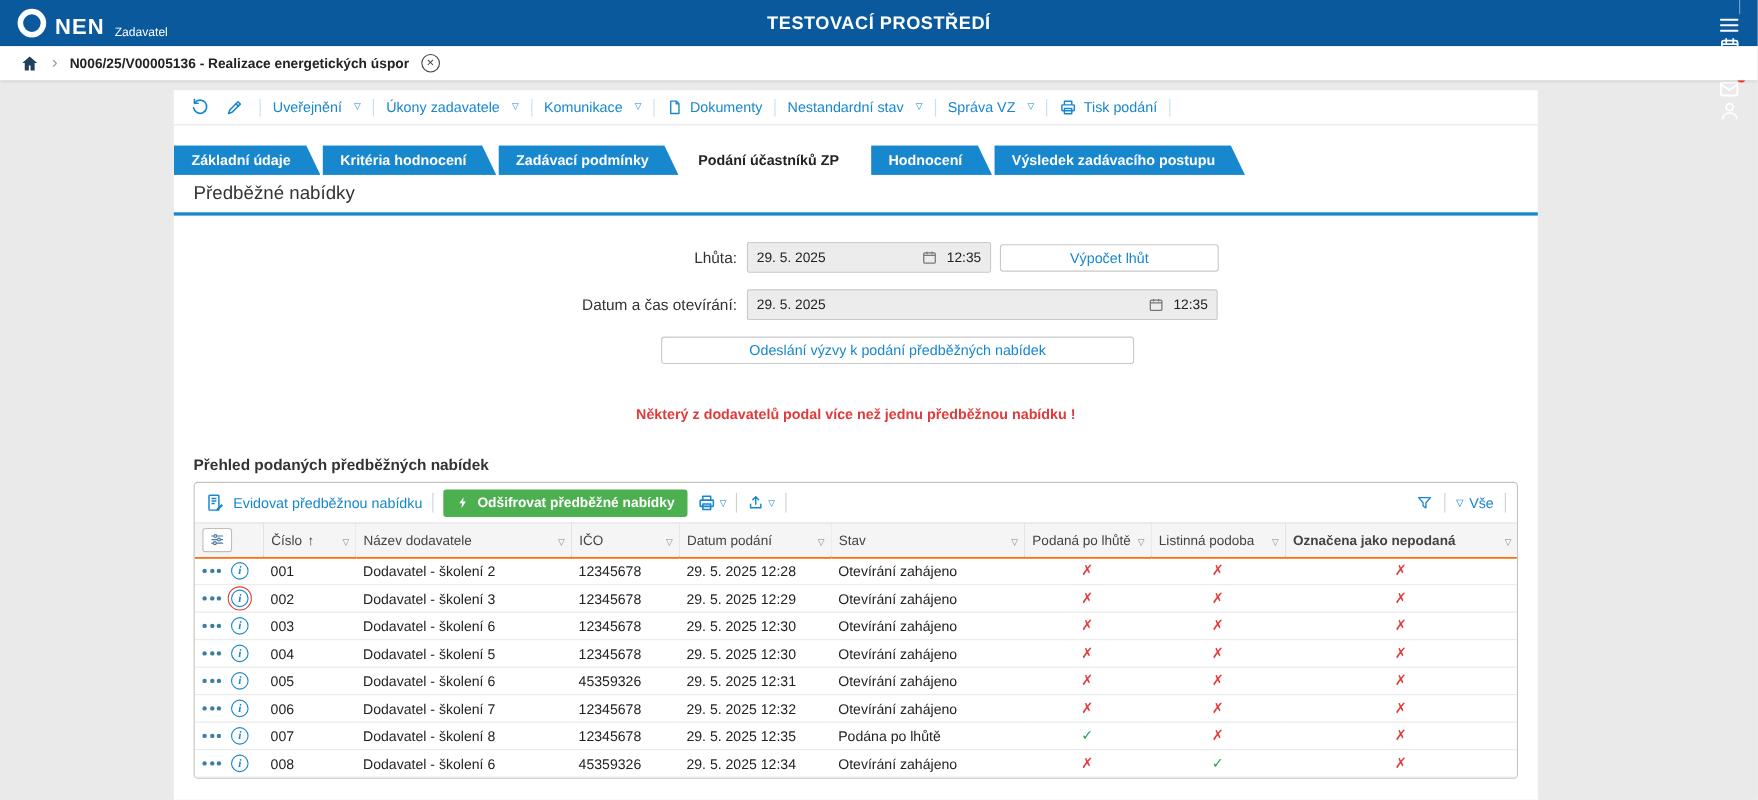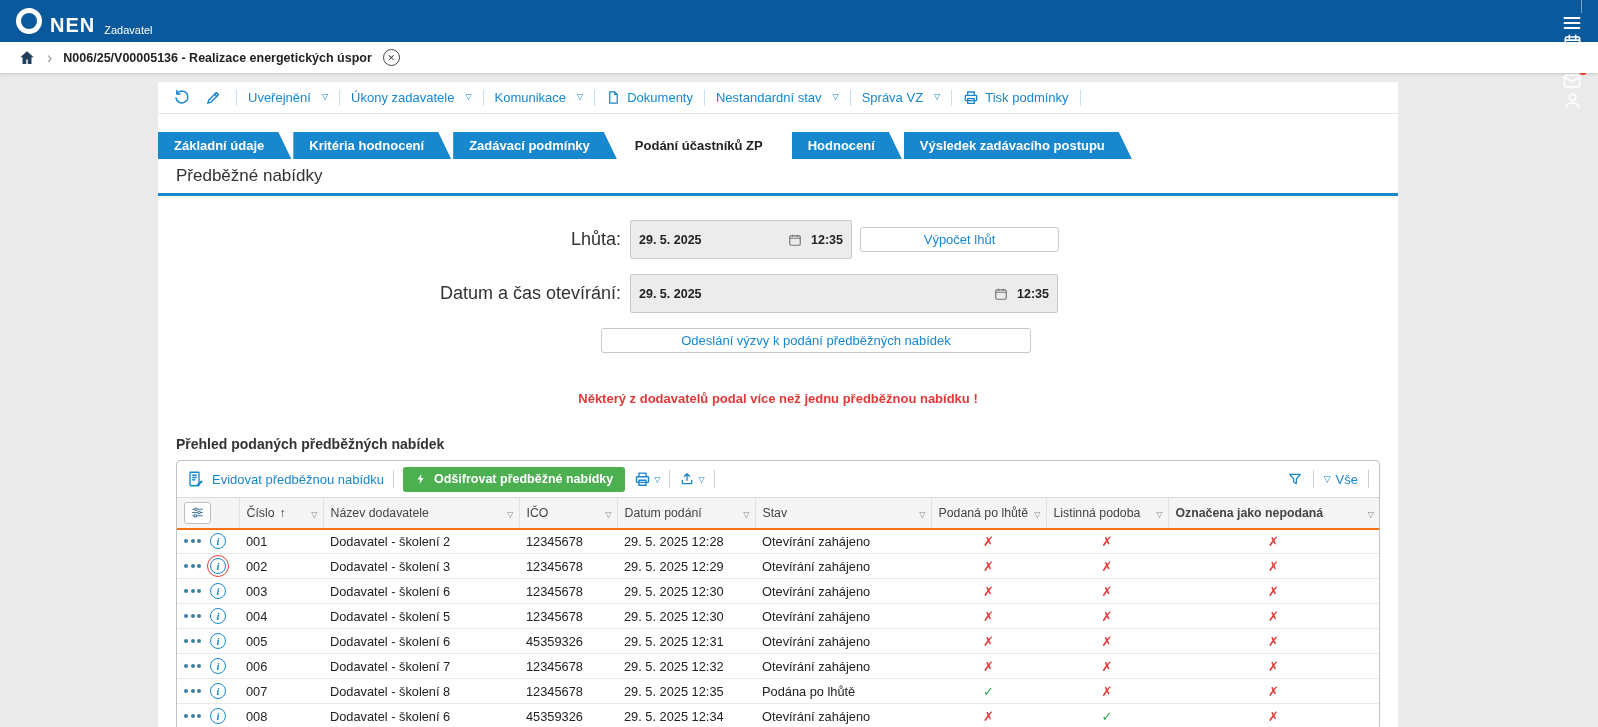--- a/index.html
+++ b/index.html
@@ -49,23 +49,23 @@
     padding:0 27px 0 16px; margin-right:2px; cursor:pointer; white-space:nowrap;
     clip-path:polygon(0 0, calc(100% - 13px) 0, 100% 100%, 0 100%); }
   .tab.active { background:#fff; color:#222; }
 
   .section-head { display:flex; align-items:center; height:37px; padding:0 18px;
     border-bottom:3px solid #1787ce; font-size:17px; color:#333; }
 
   
   .form { margin-top:24px; }
   .frow { display:flex; align-items:center; margin-bottom:15px; }
-  .flabel { width:472px; text-align:right; padding-right:9px; font-size:18px; color:#333; }
-  .dtbox { height:39px; background:#ececec; border:1px solid #c9c9c9; border-radius:2px;
-    display:flex; align-items:center; padding:0 8px; font-size:12.5px; font-weight:700; color:#222; }
+  .flabel { width:521px; text-align:right; padding-right:9px; font-size:14px; color:#333; }
+  .dtbox { height:28px; background:#ececec; border:1px solid #c9c9c9; border-radius:2px;
+    display:flex; align-items:center; padding:0 8px; font-size:12.5px; font-weight:400; color:#222; }
   .dtbox .date { flex:1; }
   .dtbox .cal { color:#777; margin:0 9px; display:flex; }
   .w-222 { width:222px; } .w-428 { width:428px; }
   .btn-outline { height:25px; background:#fff; border:1px solid #c9c9c9; border-radius:3px;
     color:#1787ce; font-size:13px; display:flex; align-items:center; justify-content:center;
     cursor:pointer; font-family:inherit; }
   .calc { width:199px; margin-left:8px; }
   .send { width:430px; margin-left:443px; }
   .warning { text-align:center; color:#e03a3a; font-weight:700; font-size:13px; margin-top:38px; }
 
@@ -110,20 +110,21 @@
 </style>
 </head>
 <body>
 
 <header class="topbar">
   <div class="brand">
     <span class="logo-ring"></span>
     <span class="brand-name">NEN</span>
     <span class="brand-sub">Zadavatel</span>
   </div>
+  <div class="env-title">TESTOVACÍ PROSTŘEDÍ</div>
   <div class="top-actions">
     <span class="time">
       <svg width="18" height="18" viewBox="0 0 24 24" fill="none" stroke="currentColor" stroke-width="2" stroke-linecap="round">
           <circle cx="12" cy="12" r="9"></circle>
           <path d="M12 7v5l3.5 2"></path>
         </svg>
       <span>22:03:54</span>
     </span>
     <span class="v-sep"></span>
     <button class="create-vz">
@@ -223,21 +224,21 @@
       <span class="ct-link dd">
           <span>Správa VZ</span>
         </span>
       <span class="ct-sep"></span>
       <span class="ct-link">
         <svg width="16" height="16" viewBox="0 0 24 24" fill="none" stroke="currentColor" stroke-width="2" stroke-linejoin="round">
             <path d="M7 8V3h10v5"></path>
             <rect x="3.5" y="8" width="17" height="8" rx="1"></rect>
             <rect x="7" y="13" width="10" height="7"></rect>
           </svg>
-        <span>Tisk podmínky</span>
+        <span>Tisk podání</span>
       </span>
       <span class="ct-sep"></span>
     </div>
 
     <div class="tabs">
       <div class="tab">Základní údaje</div>
       <div class="tab">Kritéria hodnocení</div>
       <div class="tab">Zadávací podmínky</div>
       <div class="tab active">Podání účastníků ZP</div>
       <div class="tab">Hodnocení</div>

